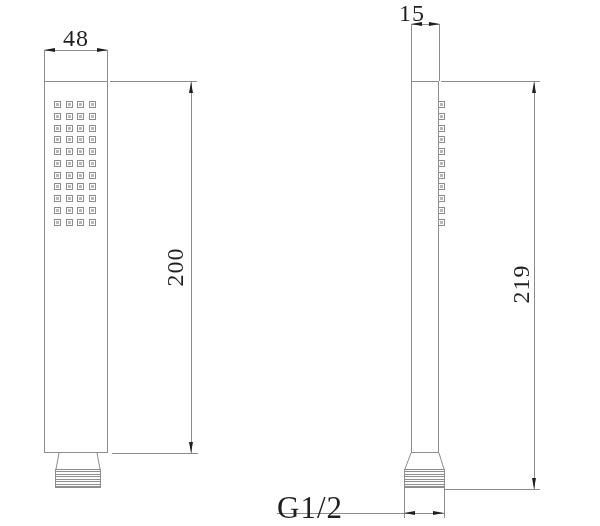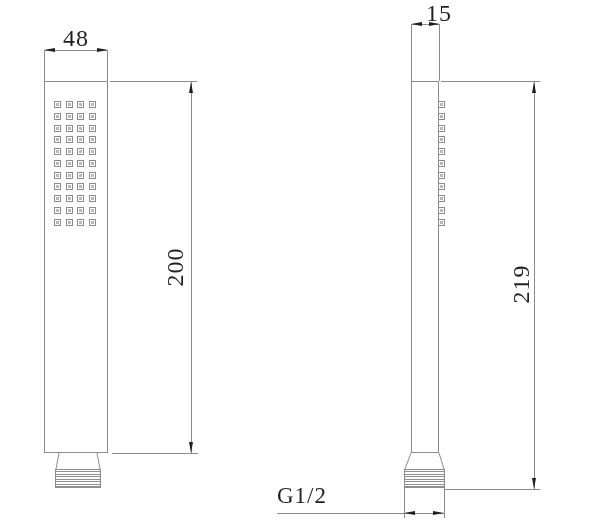--- a/index.html
+++ b/index.html
@@ -240,34 +240,34 @@
       </span>
     </div>
 
   <svg class="neck-svg" style="left:398px;top:452px" width="52" height="18">
     <line x1="13" y1="1" x2="7" y2="17" style="stroke:var(--line)" stroke-width="1"></line>
     <line x1="41" y1="1" x2="46" y2="17" style="stroke:var(--line)" stroke-width="1"></line>
   </svg>
 
   <div class="connector" style="left:404px;top:469px;width:41px;height:19px;"></div>
 
-  <div class="dim center" style="left:412px;top:1px;width:54px;">15</div>
+  <div class="dim center" style="left:385px;top:1px;width:54px;">15</div>
   <div class="ln" style="left:411px;top:24px;width:29px;height:1px;"></div>
   <div class="arr left" style="left:411px;top:22px;"></div>
   <div class="arr right" style="left:429px;top:22px;"></div>
   <div class="ln" style="left:411px;top:24px;width:1px;height:57px;"></div>
   <div class="ln" style="left:439px;top:24px;width:1px;height:57px;"></div>
 
   <div class="ln" style="left:441px;top:81px;width:99px;height:1px;"></div>
   <div class="ln" style="left:445px;top:489px;width:95px;height:1px;"></div>
   <div class="ln" style="left:534px;top:81px;width:1px;height:408px;"></div>
   <div class="arr up" style="left:532px;top:82px;"></div>
   <div class="arr down" style="left:532px;top:478px;"></div>
   <div class="dim rot" style="left:491px;top:271px;width:60px;height:26px;line-height:26px;">219</div>
 
   <div class="ln" style="left:404px;top:488px;width:1px;height:30px;"></div>
   <div class="ln" style="left:444px;top:488px;width:1px;height:30px;"></div>
   <div class="ln" style="left:277px;top:513px;width:167px;height:1px;"></div>
   <div class="arr left" style="left:404px;top:511px;"></div>
   <div class="arr right" style="left:433px;top:511px;"></div>
-  <div class="dim" style="left:277px;top:484px;font-size:23px;">G1/2</div>
+  <div class="dim" style="left:277px;top:496px;font-size:31px;">G1/2</div>
 
 </div>
 
 </body></html>

